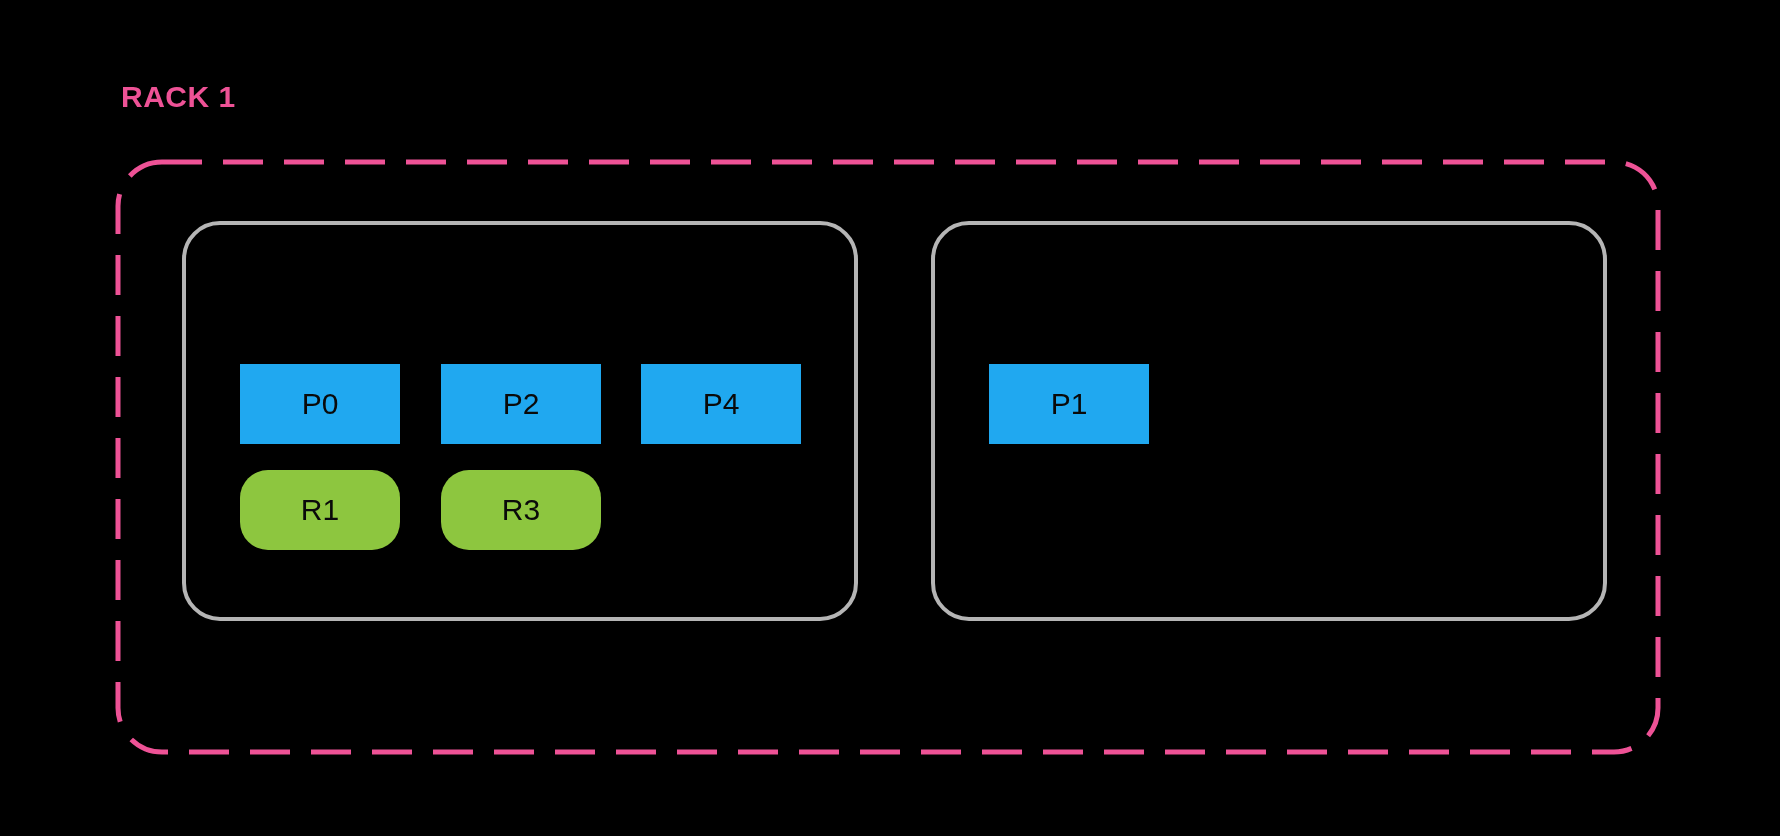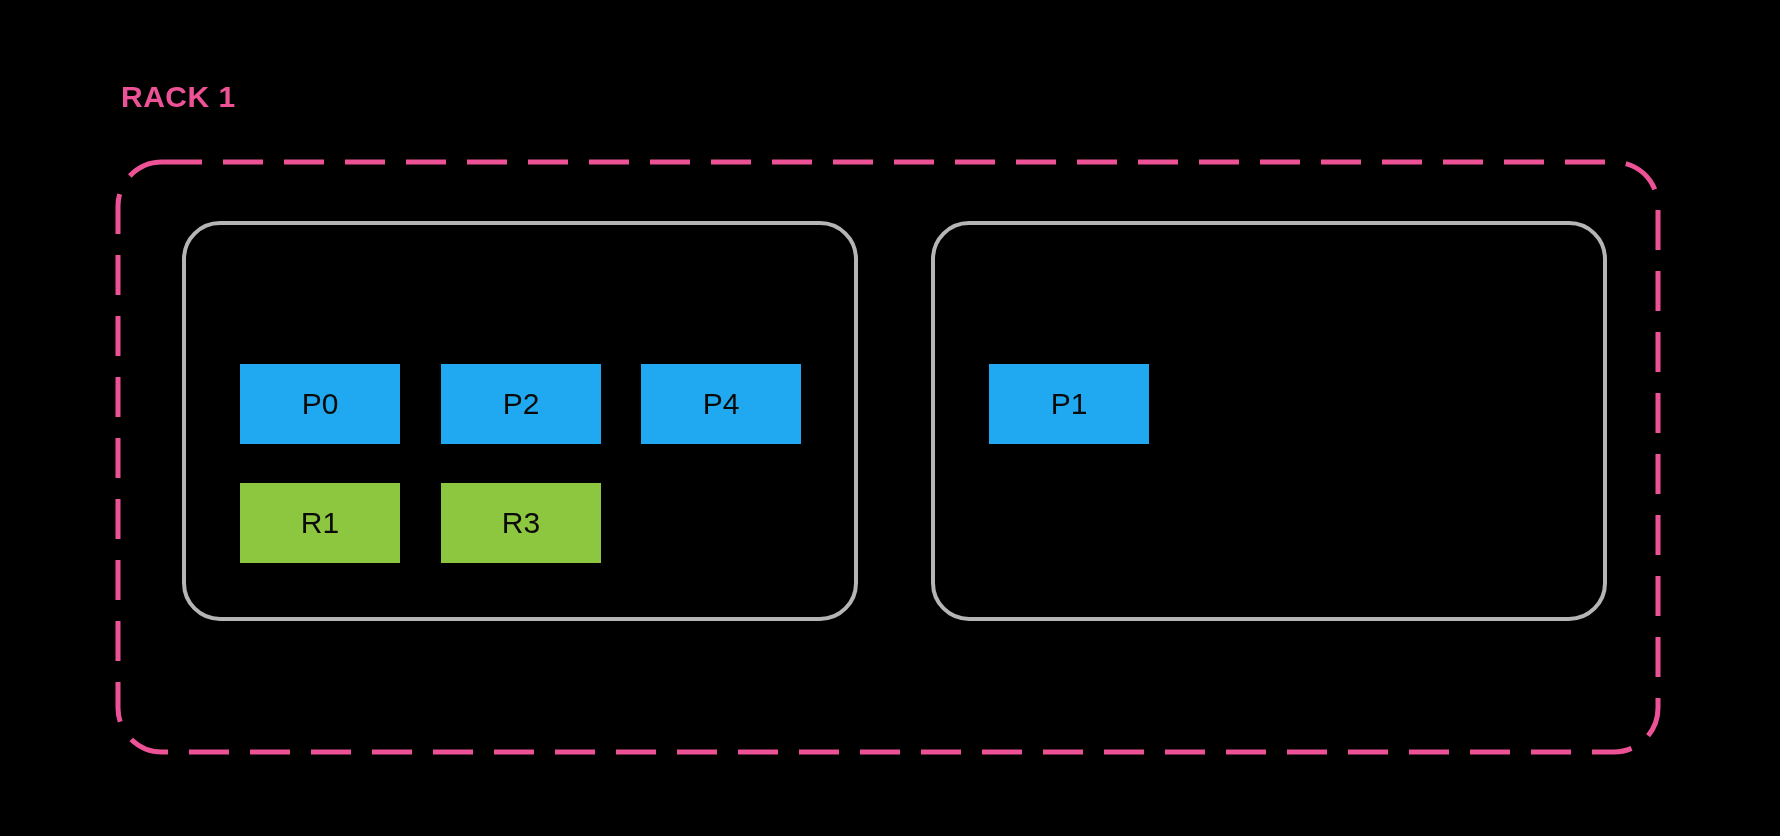--- a/index.html
+++ b/index.html
@@ -61,21 +61,21 @@
     font-weight: normal;
     color: var(--slot-text, #0A0A0A);
   }
   .slot[data-type="primary"] { background: var(--primary-fill, #20A8F0); }
   .slot[data-type="replica"] { background: var(--replica-fill, #8DC63F); }
   
   .col-1 { left: 54px; }
   .col-2 { left: 255px; }
   .col-3 { left: 455px; }
   .row-1 { top: 139px; }
-  .row-2 { top: 258px; }
+  .row-2 { top: 245px; border-radius: 28px; }
 </style>
 </head>
 <body>
 
 <div class="stage">
 
   <div class="rack-label">RACK 1</div>
 
   <svg class="rack-border" width="1546" height="596" viewBox="0 0 1546 596" aria-hidden="true">
     <rect x="3" y="3" width="1540" height="590" rx="44"></rect>

